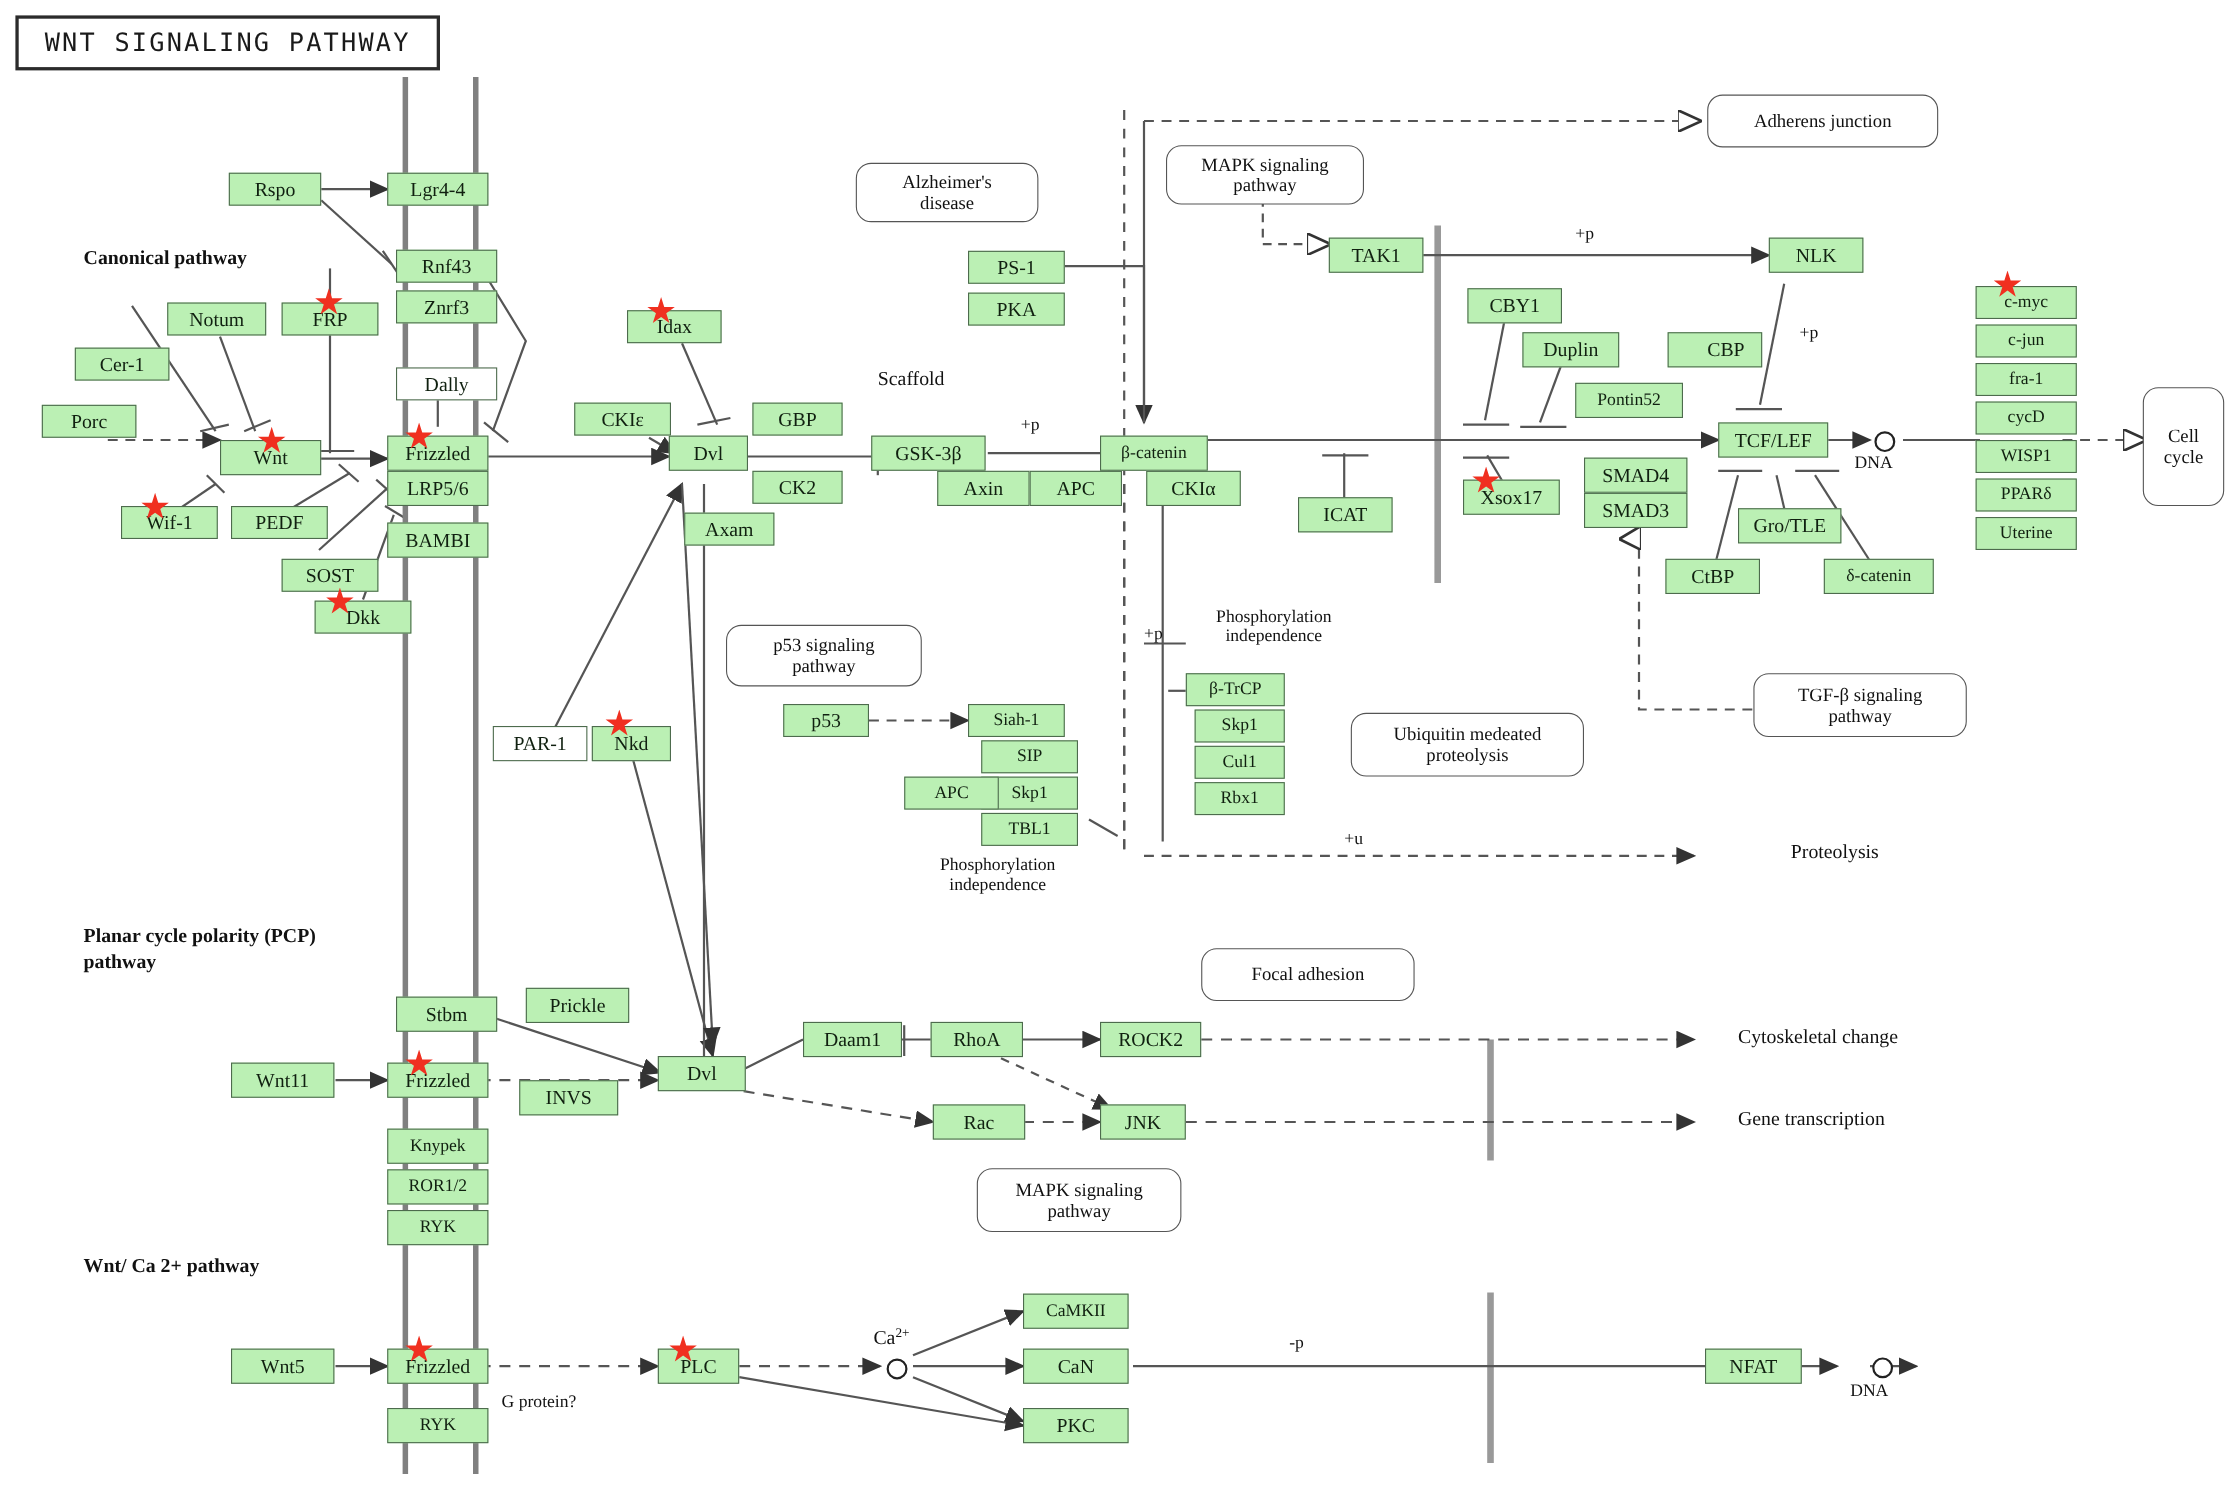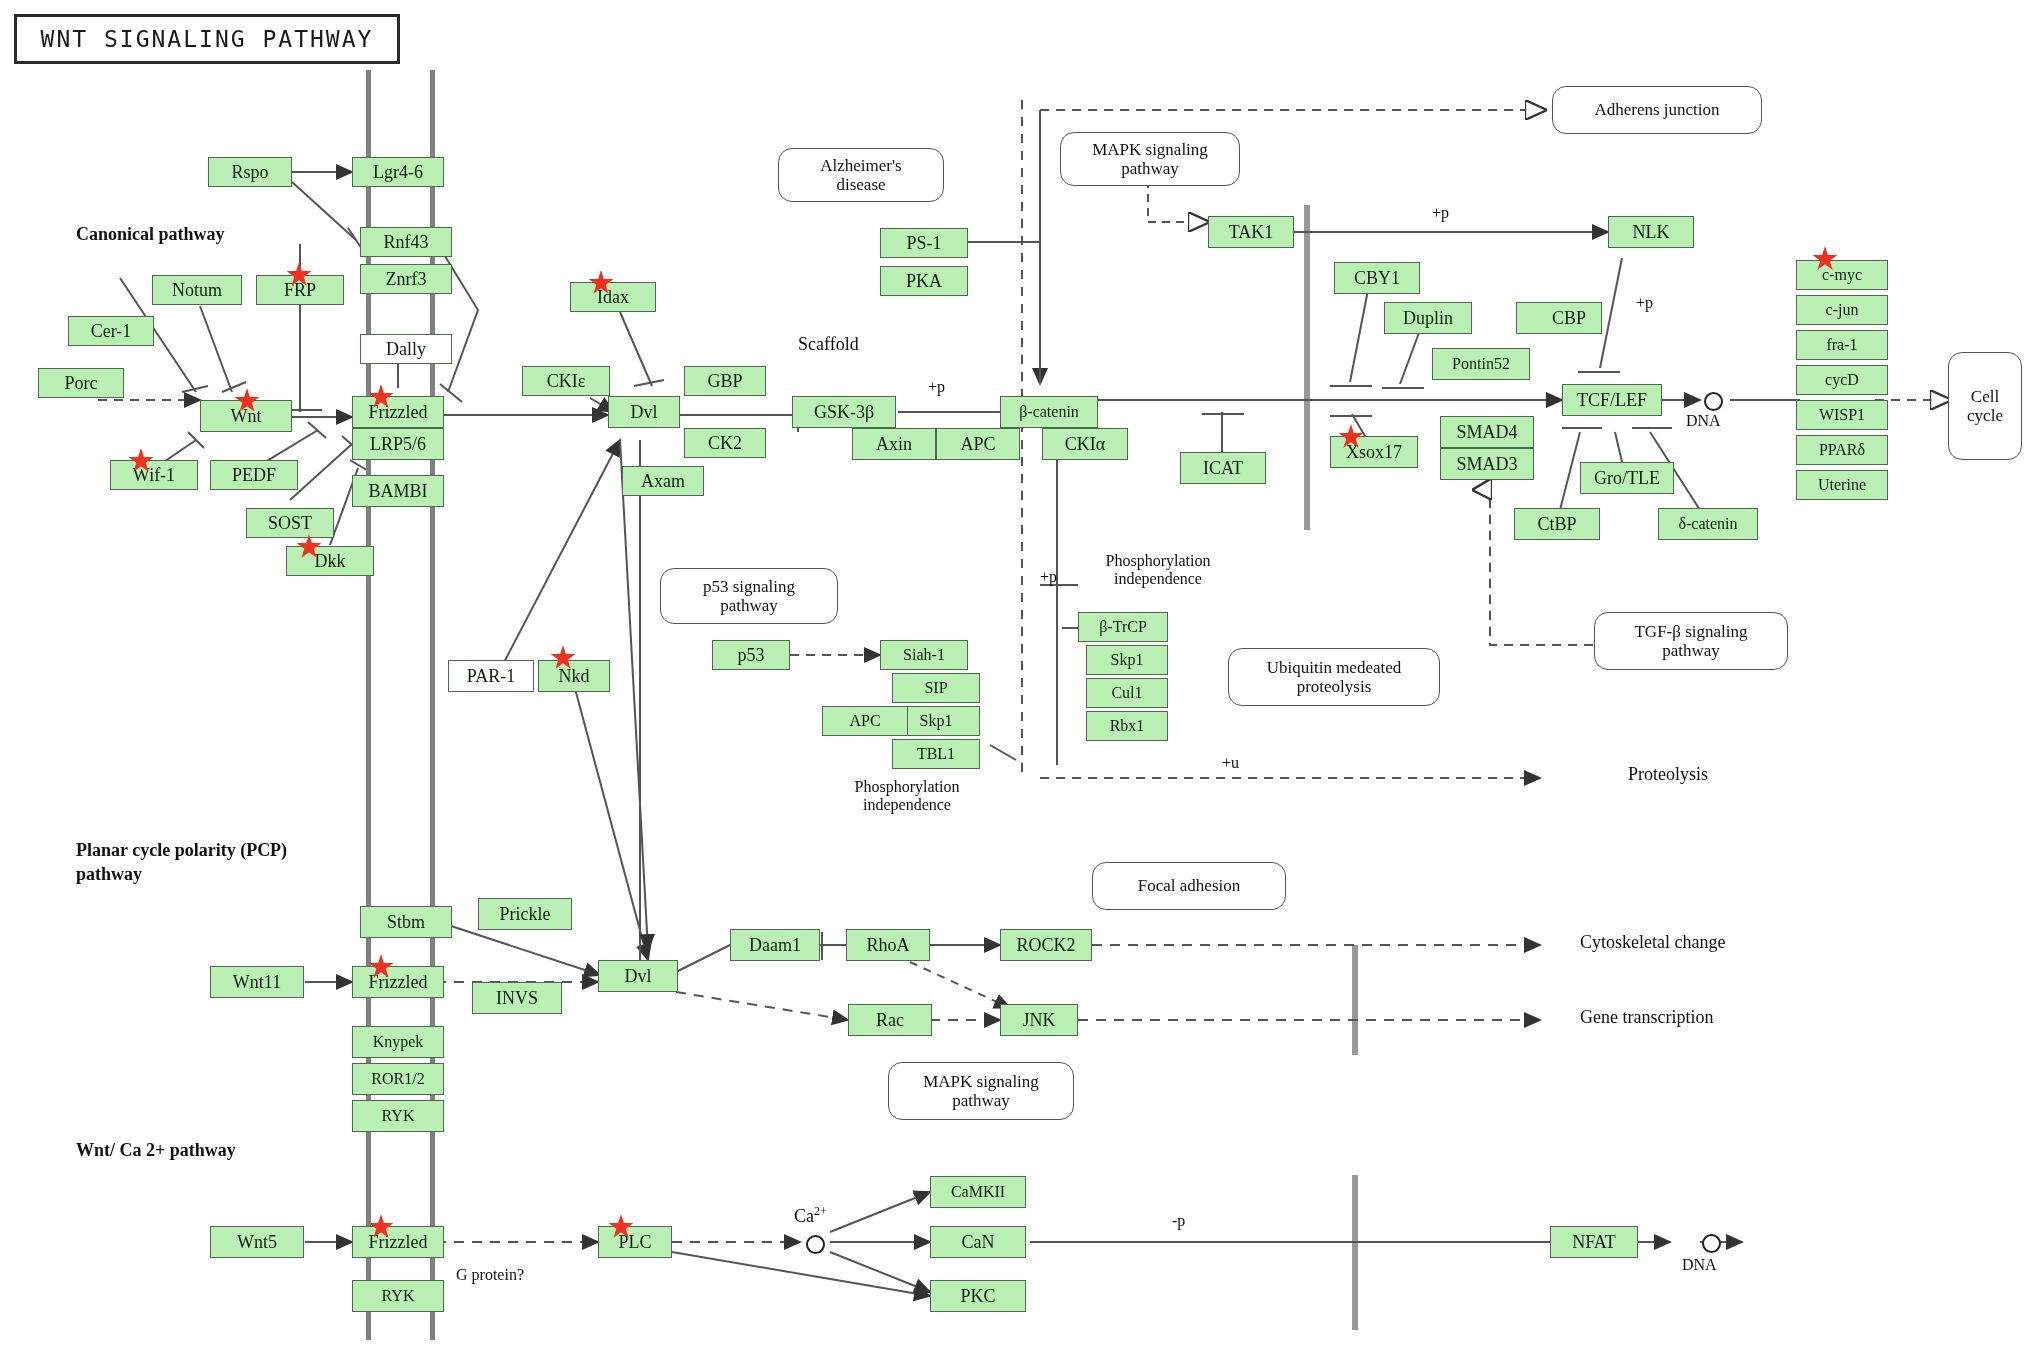--- a/index.html
+++ b/index.html
@@ -221,21 +221,21 @@
       <line x1="1030" y1="1242" x2="1550" y2="1242"></line>
 
       <line x1="1634" y1="1242" x2="1670" y2="1242" marker-end="url(#arrow)"></line>
       <line x1="1700" y1="1242" x2="1742" y2="1242" marker-end="url(#arrow)"></line>
     </g>
   </svg>
 
   <div class="txt bold" style="left:76px;top:224px;">Canonical pathway</div>
 
   <div class="node" style="left:208px;top:157px;width:84px;height:30px;">Rspo</div>
-  <div class="node" style="left:352px;top:157px;width:92px;height:30px;">Lgr4-6</div>
+  <div class="node" style="left:352px;top:157px;width:92px;height:30px;">Lgr4-4</div>
   <div class="node" style="left:360px;top:227px;width:92px;height:30px;">Rnf43</div>
   <div class="node" style="left:360px;top:264px;width:92px;height:30px;">Znrf3</div>
   <div class="node white" style="left:360px;top:334px;width:92px;height:30px;">Dally</div>
 
   <div class="node" style="left:152px;top:275px;width:90px;height:30px;">Notum</div>
   <div class="node" style="left:256px;top:275px;width:88px;height:30px;">FRP</div>
   <div class="star" style="left:286px;top:262px;"></div>
 
   <div class="node" style="left:68px;top:316px;width:86px;height:30px;">Cer-1</div>
   <div class="node" style="left:38px;top:368px;width:86px;height:30px;">Porc</div>
@@ -244,21 +244,21 @@
   <div class="star" style="left:234px;top:388px;"></div>
 
   <div class="node" style="left:352px;top:396px;width:92px;height:32px;">Frizzled</div>
   <div class="star" style="left:368px;top:384px;"></div>
   <div class="node" style="left:352px;top:428px;width:92px;height:32px;">LRP5/6</div>
   <div class="node" style="left:352px;top:475px;width:92px;height:32px;">BAMBI</div>
 
   <div class="node" style="left:110px;top:460px;width:88px;height:30px;">Wif-1</div>
   <div class="star" style="left:128px;top:448px;"></div>
   <div class="node" style="left:210px;top:460px;width:88px;height:30px;">PEDF</div>
-  <div class="node" style="left:246px;top:508px;width:88px;height:30px;">SOST</div>
+  <div class="node" style="left:256px;top:508px;width:88px;height:30px;">SOST</div>
   <div class="node" style="left:286px;top:546px;width:88px;height:30px;">Dkk</div>
   <div class="star" style="left:296px;top:534px;"></div>
 
   <div class="node" style="left:570px;top:282px;width:86px;height:30px;">Idax</div>
   <div class="star" style="left:588px;top:270px;"></div>
   <div class="node" style="left:522px;top:366px;width:88px;height:30px;">CKIε</div>
   <div class="node" style="left:608px;top:396px;width:72px;height:32px;">Dvl</div>
   <div class="node" style="left:684px;top:366px;width:82px;height:30px;">GBP</div>
   <div class="node" style="left:684px;top:428px;width:82px;height:30px;">CK2</div>
   <div class="node" style="left:622px;top:466px;width:82px;height:30px;">Axam</div>

